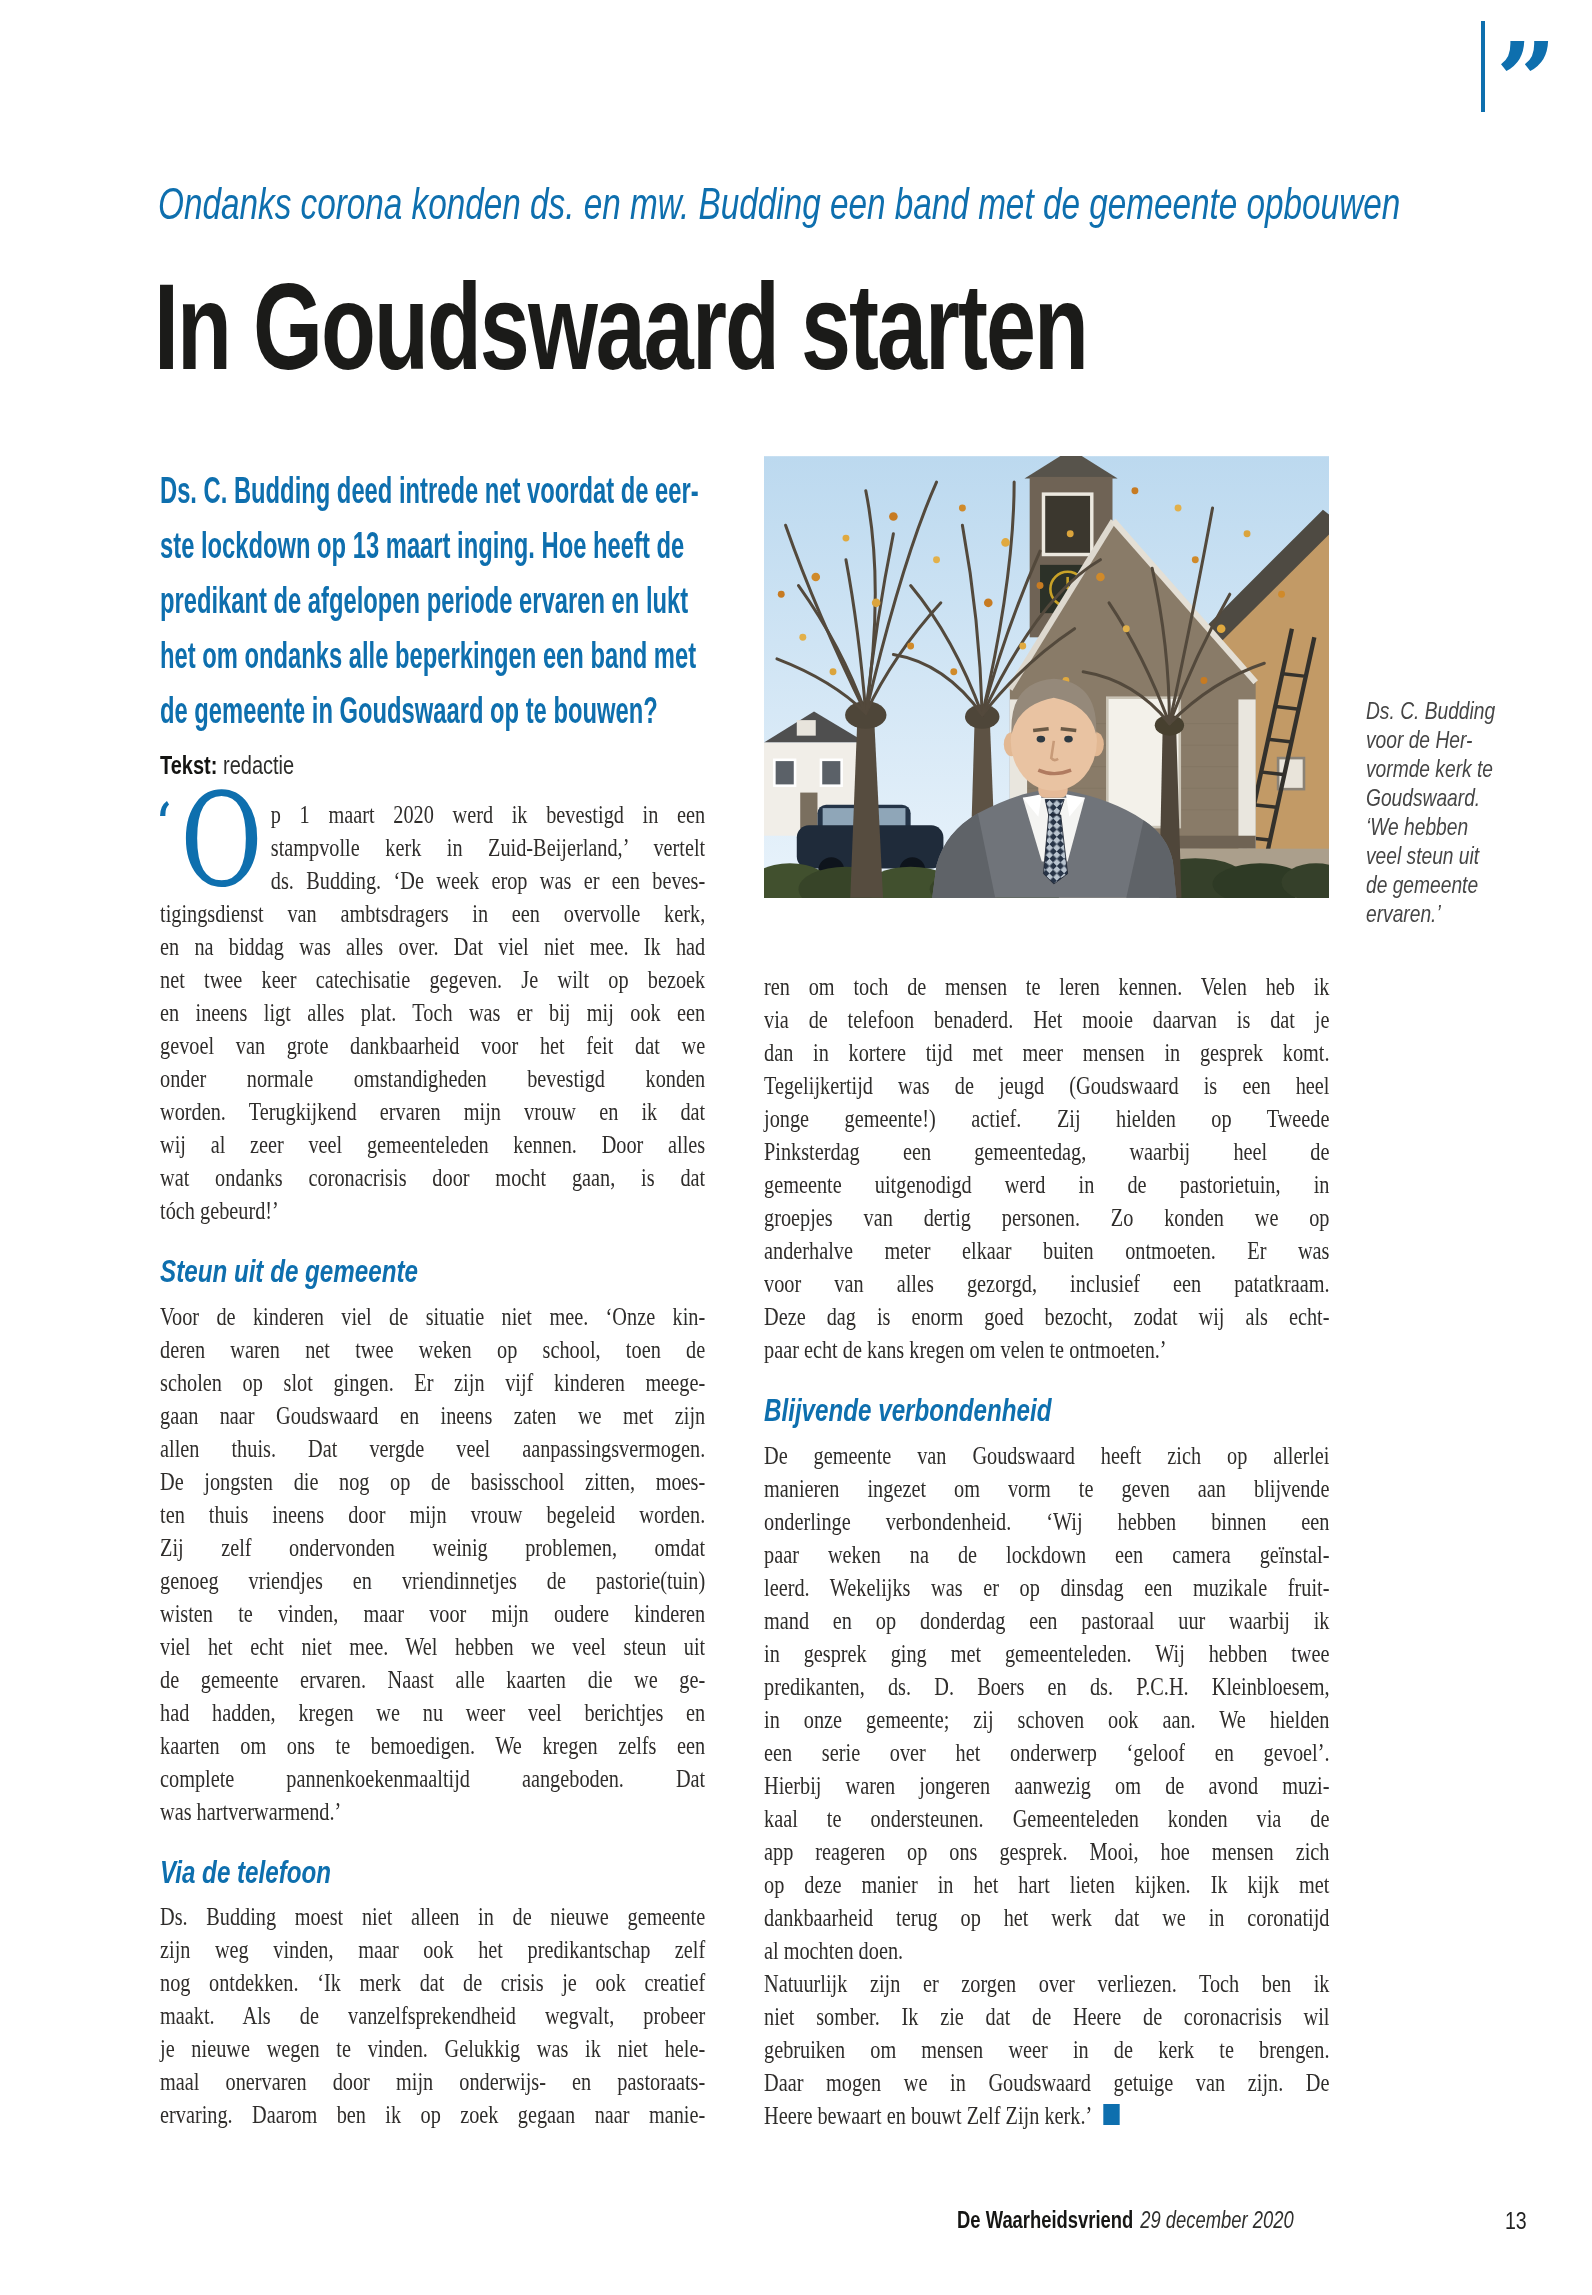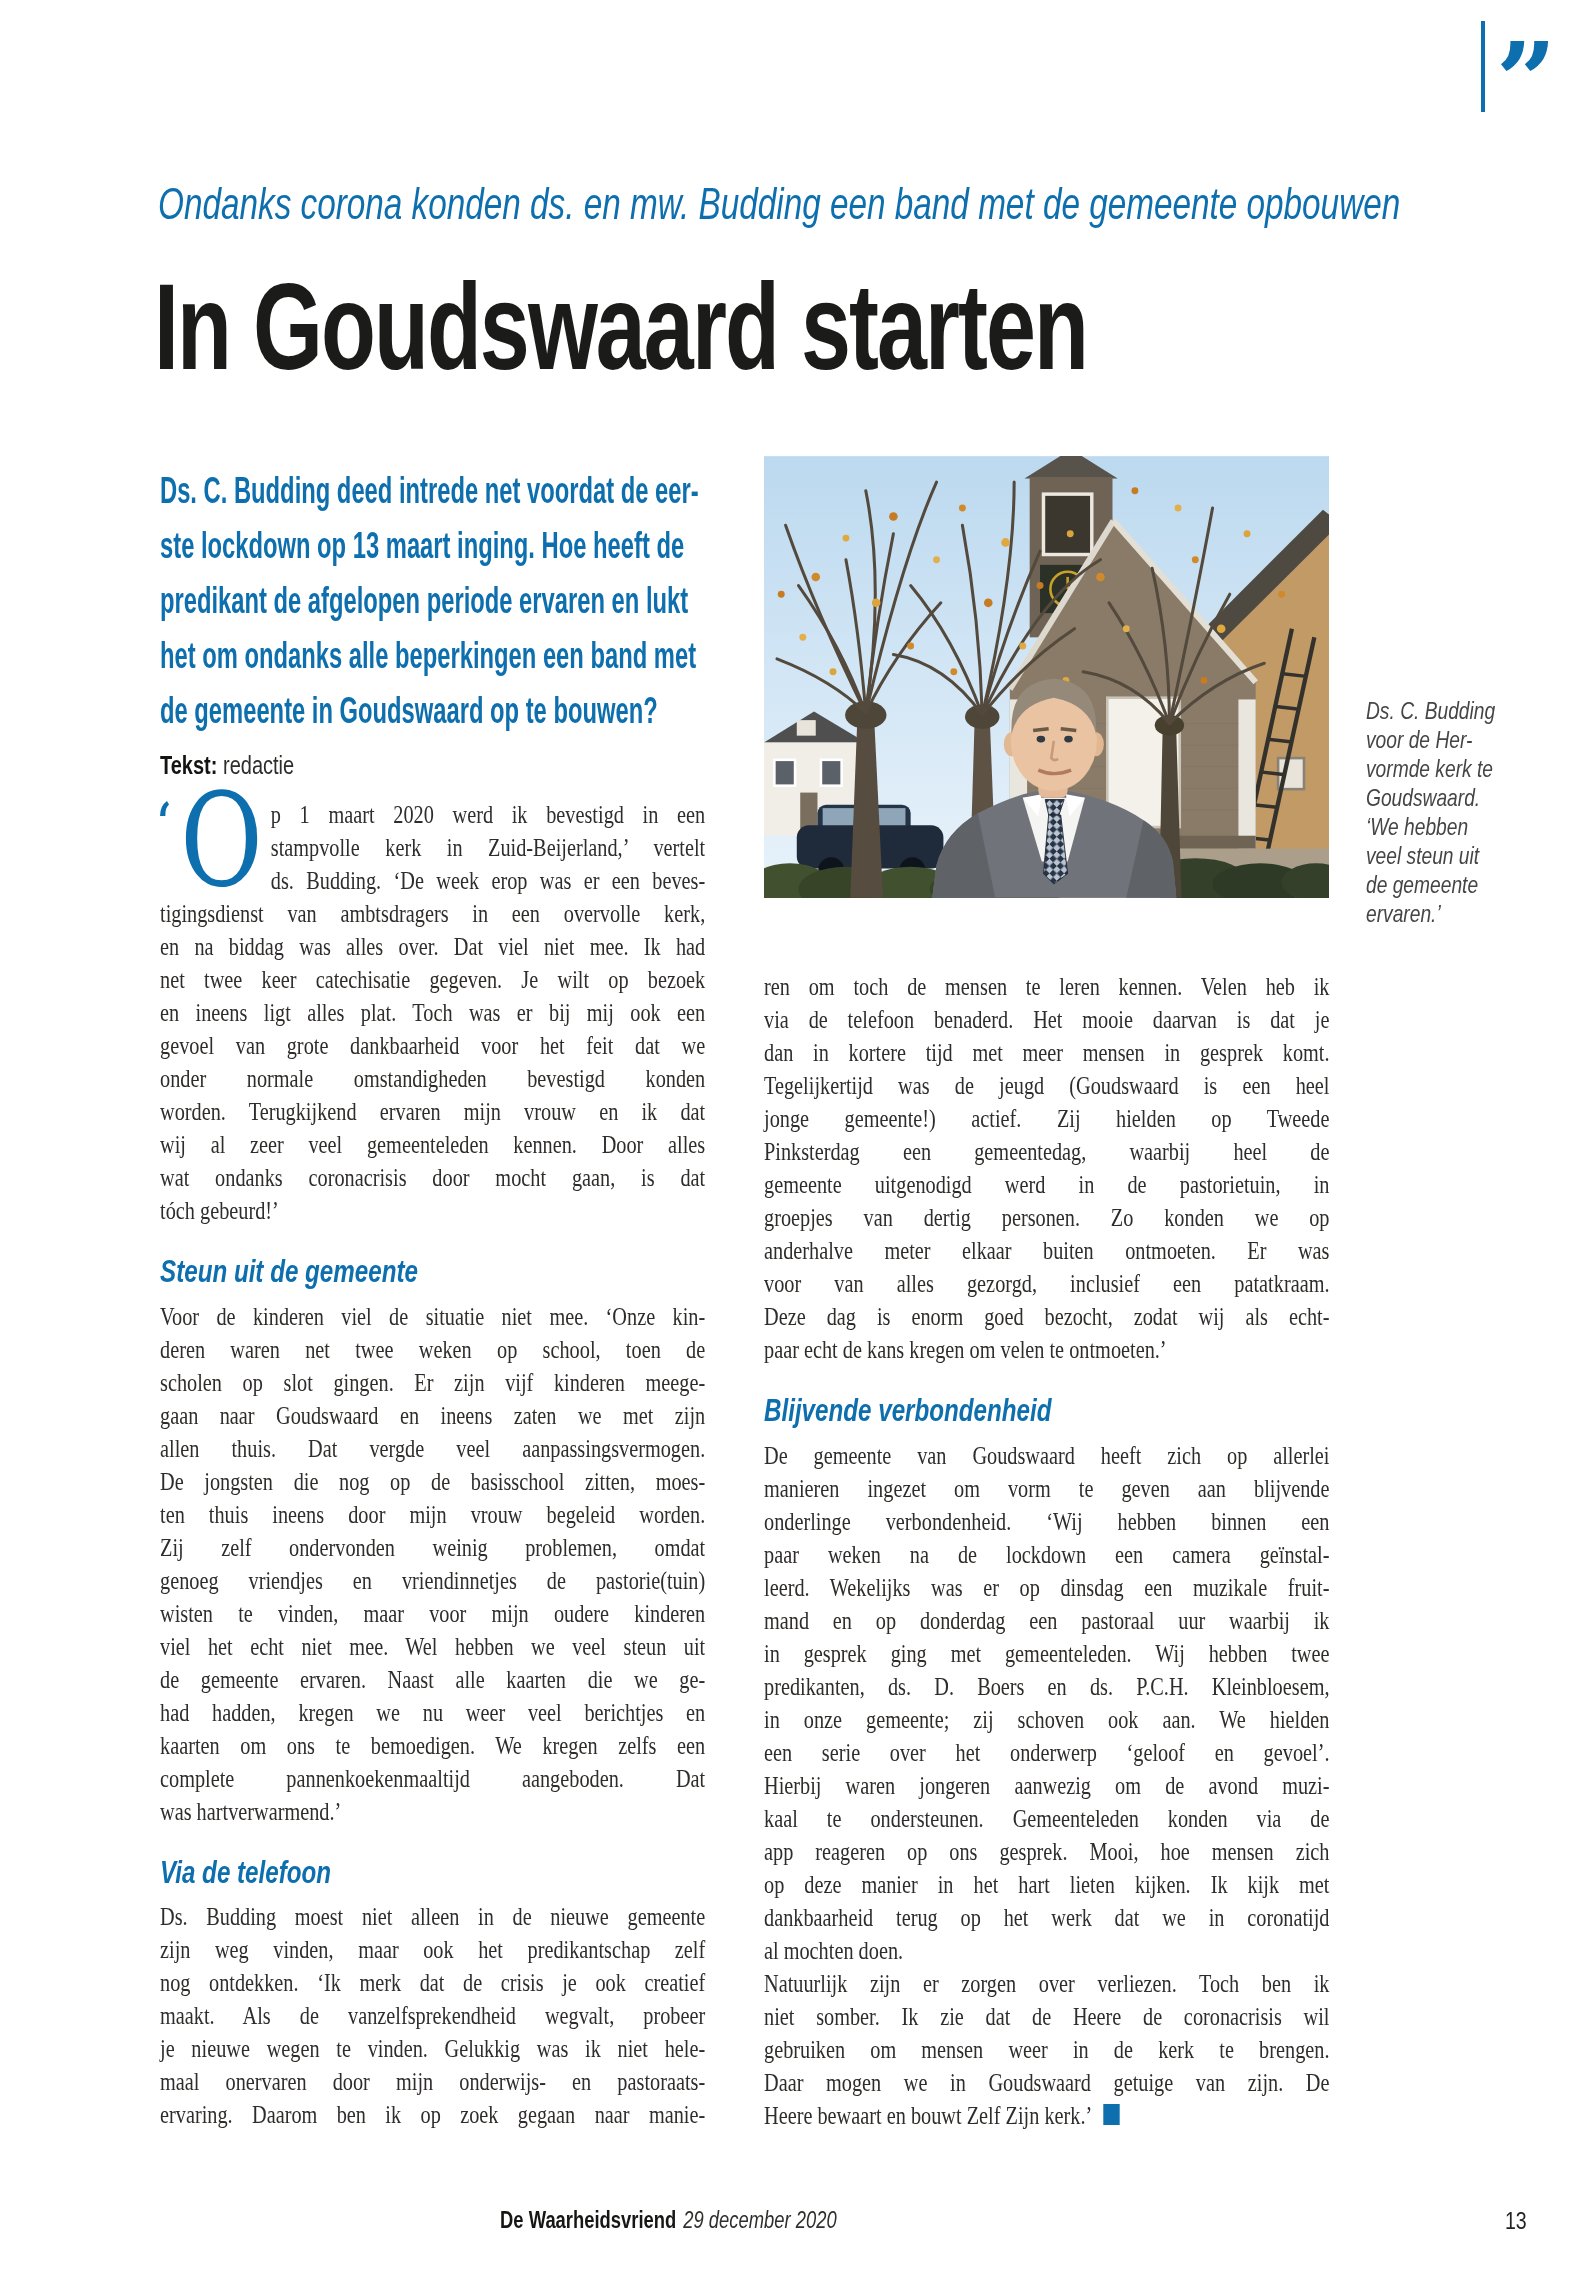--- a/index.html
+++ b/index.html
@@ -33,21 +33,21 @@
   .dropcap{float:left;width:142px;height:98px;position:relative;}
   .dc-q{position:absolute;left:-3.5px;top:-1.7px;font:700 52px/1 "DejaVu Serif",serif;color:var(--accent);}
   .dc-o{position:absolute;left:26px;top:-22.4px;font:400 129px/1 "DejaVu Serif",serif;color:var(--accent);}
 
   .end-square{display:inline-block;width:21px;height:21px;background:var(--accent);margin-left:14px;vertical-align:-1.7px;}
 
   .photo{position:absolute;left:764px;top:456px;width:565px;height:442px;overflow:hidden;}
   .caption{position:absolute;left:1366px;top:696px;transform:scaleX(.8);transform-origin:0 0;}
   .cap-line{font:italic 400 24px/29px "Liberation Sans",sans-serif;color:#454545;white-space:nowrap;}
 
-  .footer{position:absolute;left:0;top:2206px;width:1336px;text-align:center;}
+  .footer{position:absolute;left:0;top:2206px;width:1336px;text-align:right;}
   .footer-inner{display:inline-block;transform:scaleX(.8);font:400 23px/28px "Liberation Sans",sans-serif;color:#2f2f2d;white-space:nowrap;}
   .footer-name{font-weight:700;color:#161614;}
   .footer-date{font-style:italic;margin-left:8.6px;}
   .page-number{position:absolute;left:1505px;top:2207px;transform:scaleX(.85);transform-origin:0 0;
           font:400 23px/28px "Liberation Sans",sans-serif;color:#222;}
 </style>
 </head>
 <body>
 
 <div class="page">

